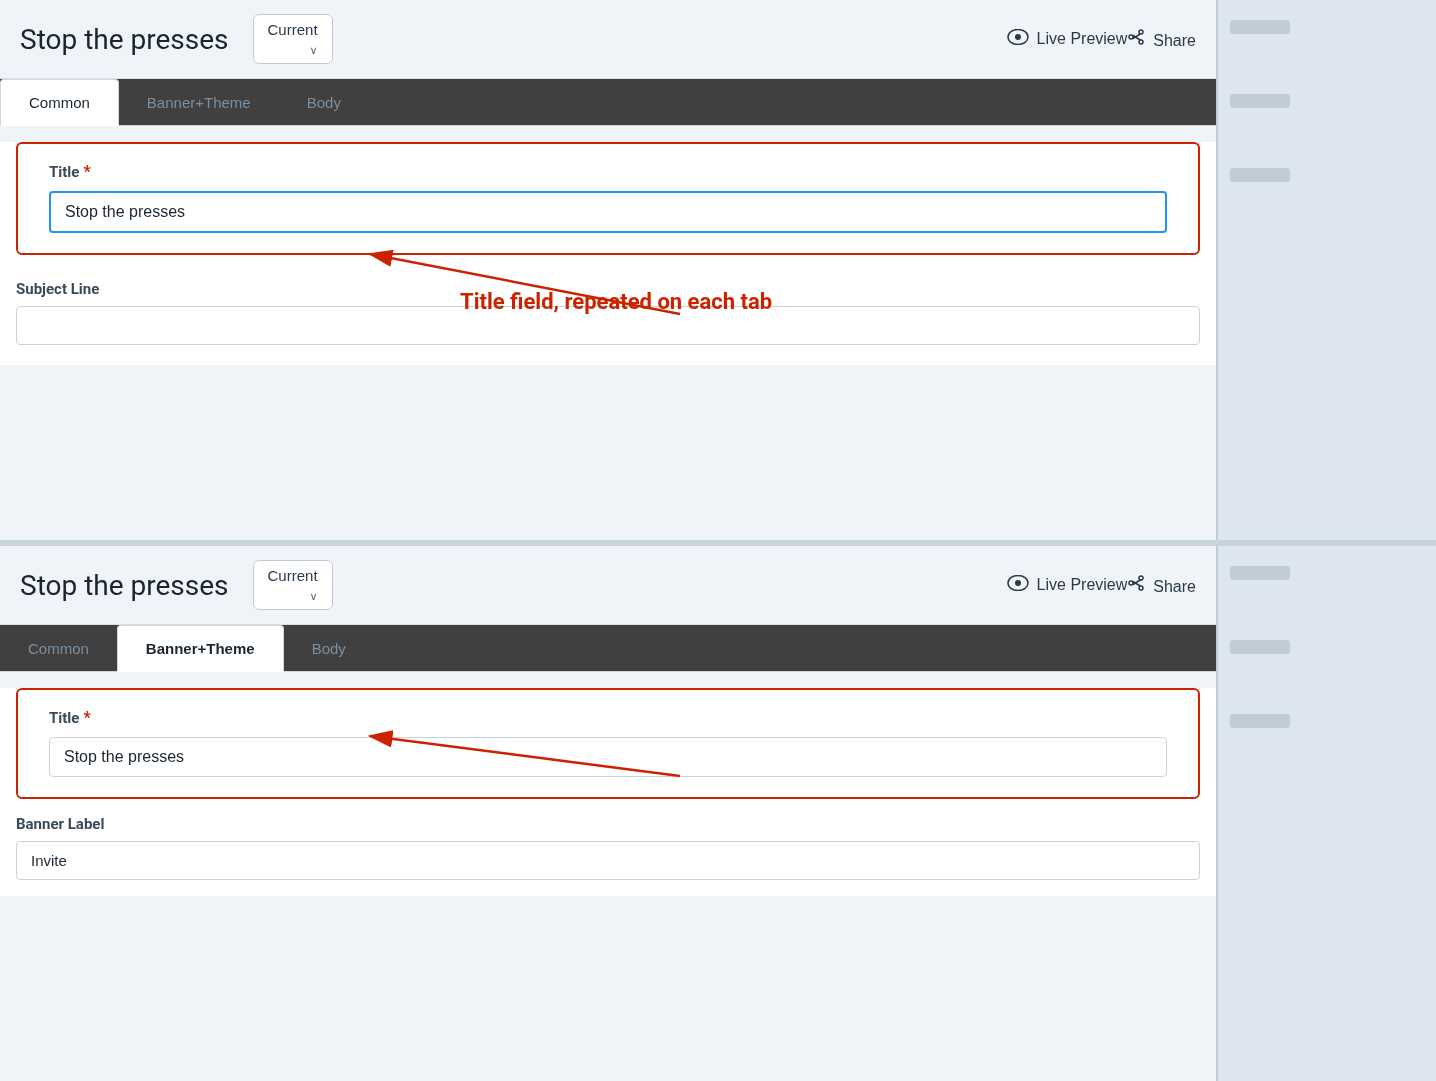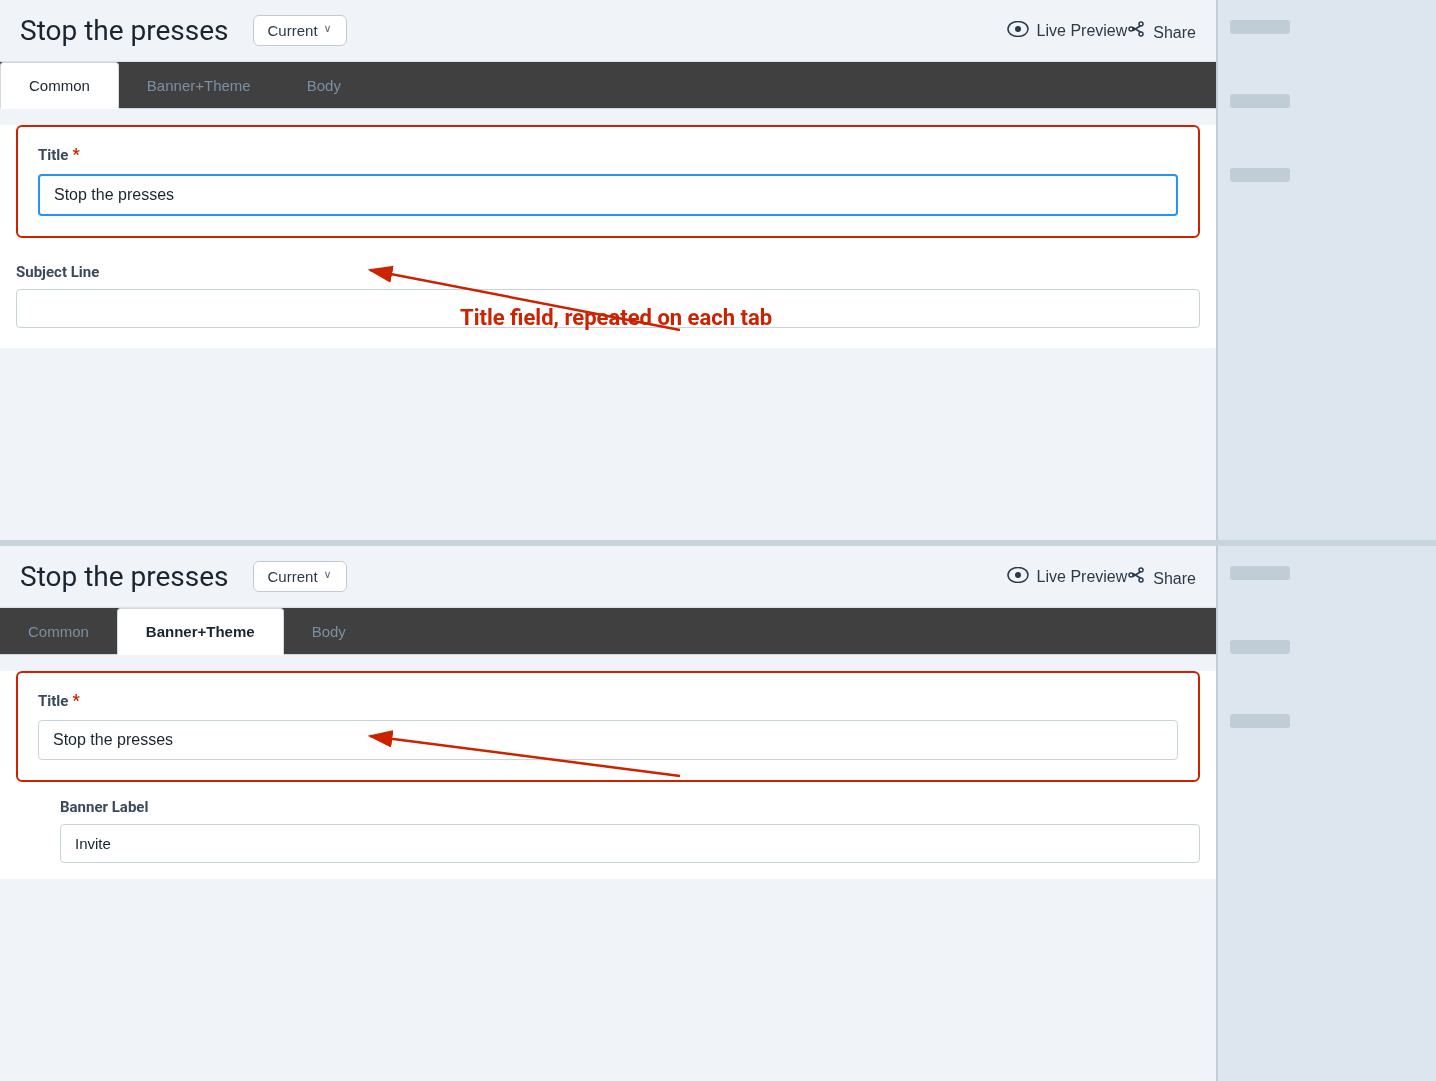--- a/index.html
+++ b/index.html
@@ -23,29 +23,30 @@
 
     .panel-title {
       font-size: 28px;
       font-weight: 400;
       color: #1a2530;
       margin-right: 8px;
     }
 
     .version-btn {
       display: flex;
-      align-items: flex-start;
+      align-items: flex-end;
       gap: 6px;
       border: 1px solid #c0cad4;
       border-radius: 6px;
       padding: 6px 14px;
       background: #fff;
       font-size: 15px;
       color: #2a3a4a;
       cursor: pointer;
+      flex-direction: column;
     }
 
     .version-btn .chevron {
       font-size: 11px;
       color: #666;
     }
 
     .header-right {
       margin-left: auto;
       display: flex;
@@ -108,21 +109,21 @@
     .panel-content {
       background: #fff;
       padding: 0;
       position: relative;
     }
 
     
     .section-box {
       border: 2px solid #cc2200;
       border-radius: 6px;
-      padding: 18px 20px 20px;
+      padding: 18px 31px 20px;
       margin: 16px;
     }
 
     .field-label {
       display: flex;
       align-items: center;
       gap: 4px;
       font-size: 15px;
       font-weight: 700;
       color: #3a4a5a;
@@ -214,21 +215,20 @@
       border-left: 1px solid #d0d8e0;
       border-right: 1px solid #d0d8e0;
       border-bottom: 1px solid #fff;
       margin-bottom: -1px;
       border-radius: 4px 4px 0 0;
     }
 
     
     .banner-section {
       padding: 0 16px 16px;
-      margin-left: 44px;
     }
 
     .banner-label-text {
       font-size: 15px;
       font-weight: 700;
       color: #3a4a5a;
       margin-bottom: 8px;
       display: block;
     }
 
@@ -335,21 +335,21 @@
         </div>
       </div>
     </div>
 
     <div class="right-label">
       <div class="right-stub-item"></div>
       <div class="right-stub-item"></div>
       <div class="right-stub-item"></div>
     </div>
 
-    <div style="position:absolute; top:250px; left:0; width:calc(100% - 220px); height:290px; pointer-events:none;padding-left:36px;">
+    <div style="position:absolute; top:234px; left:0; width:calc(100% - 220px); height:290px; pointer-events:none;padding-left:36px;">
       <svg width="100%" height="290" style="position:absolute;top:0;left:0;">
 
         <defs>
           <marker id="arrowhead-top" markerWidth="10" markerHeight="7" refX="9" refY="3.5" orient="auto">
             <polygon points="0 0, 10 3.5, 0 7" fill="#cc2200"></polygon>
           </marker>
         </defs>
 
         <line x1="680" y1="80" x2="370" y2="20" stroke="#cc2200" stroke-width="2.5" marker-end="url(#arrowhead-top)"></line>
       </svg>

